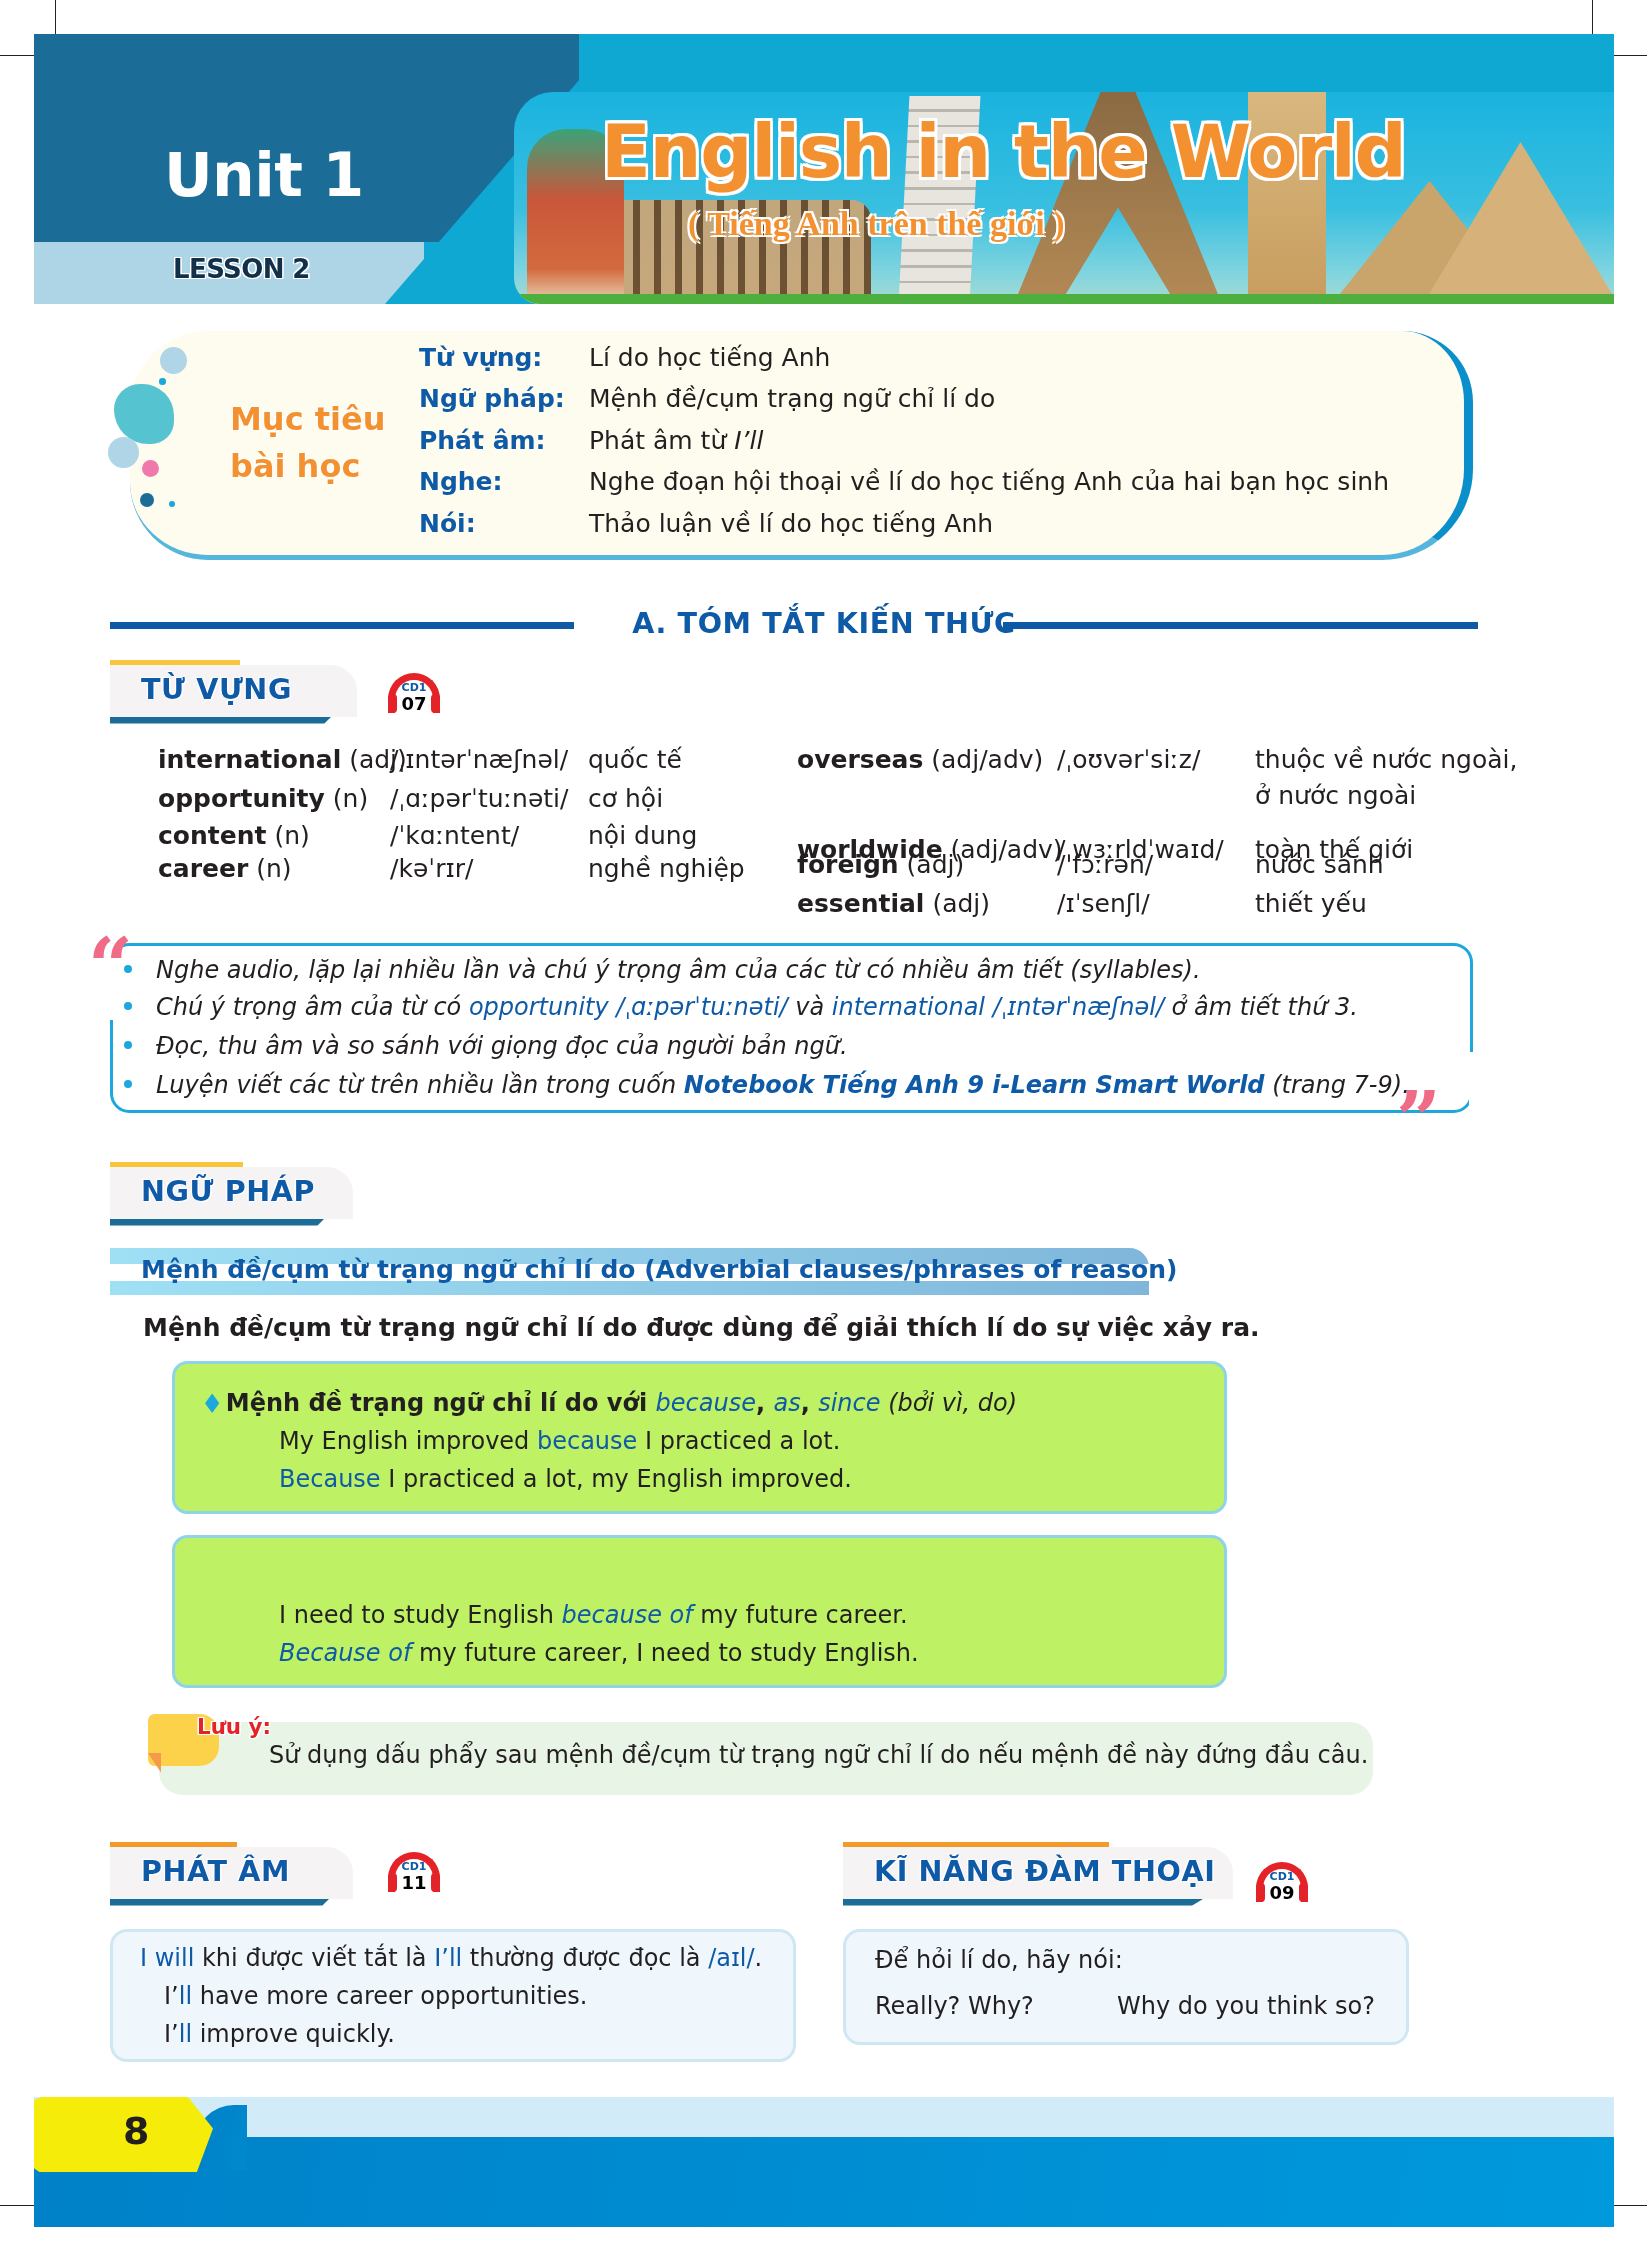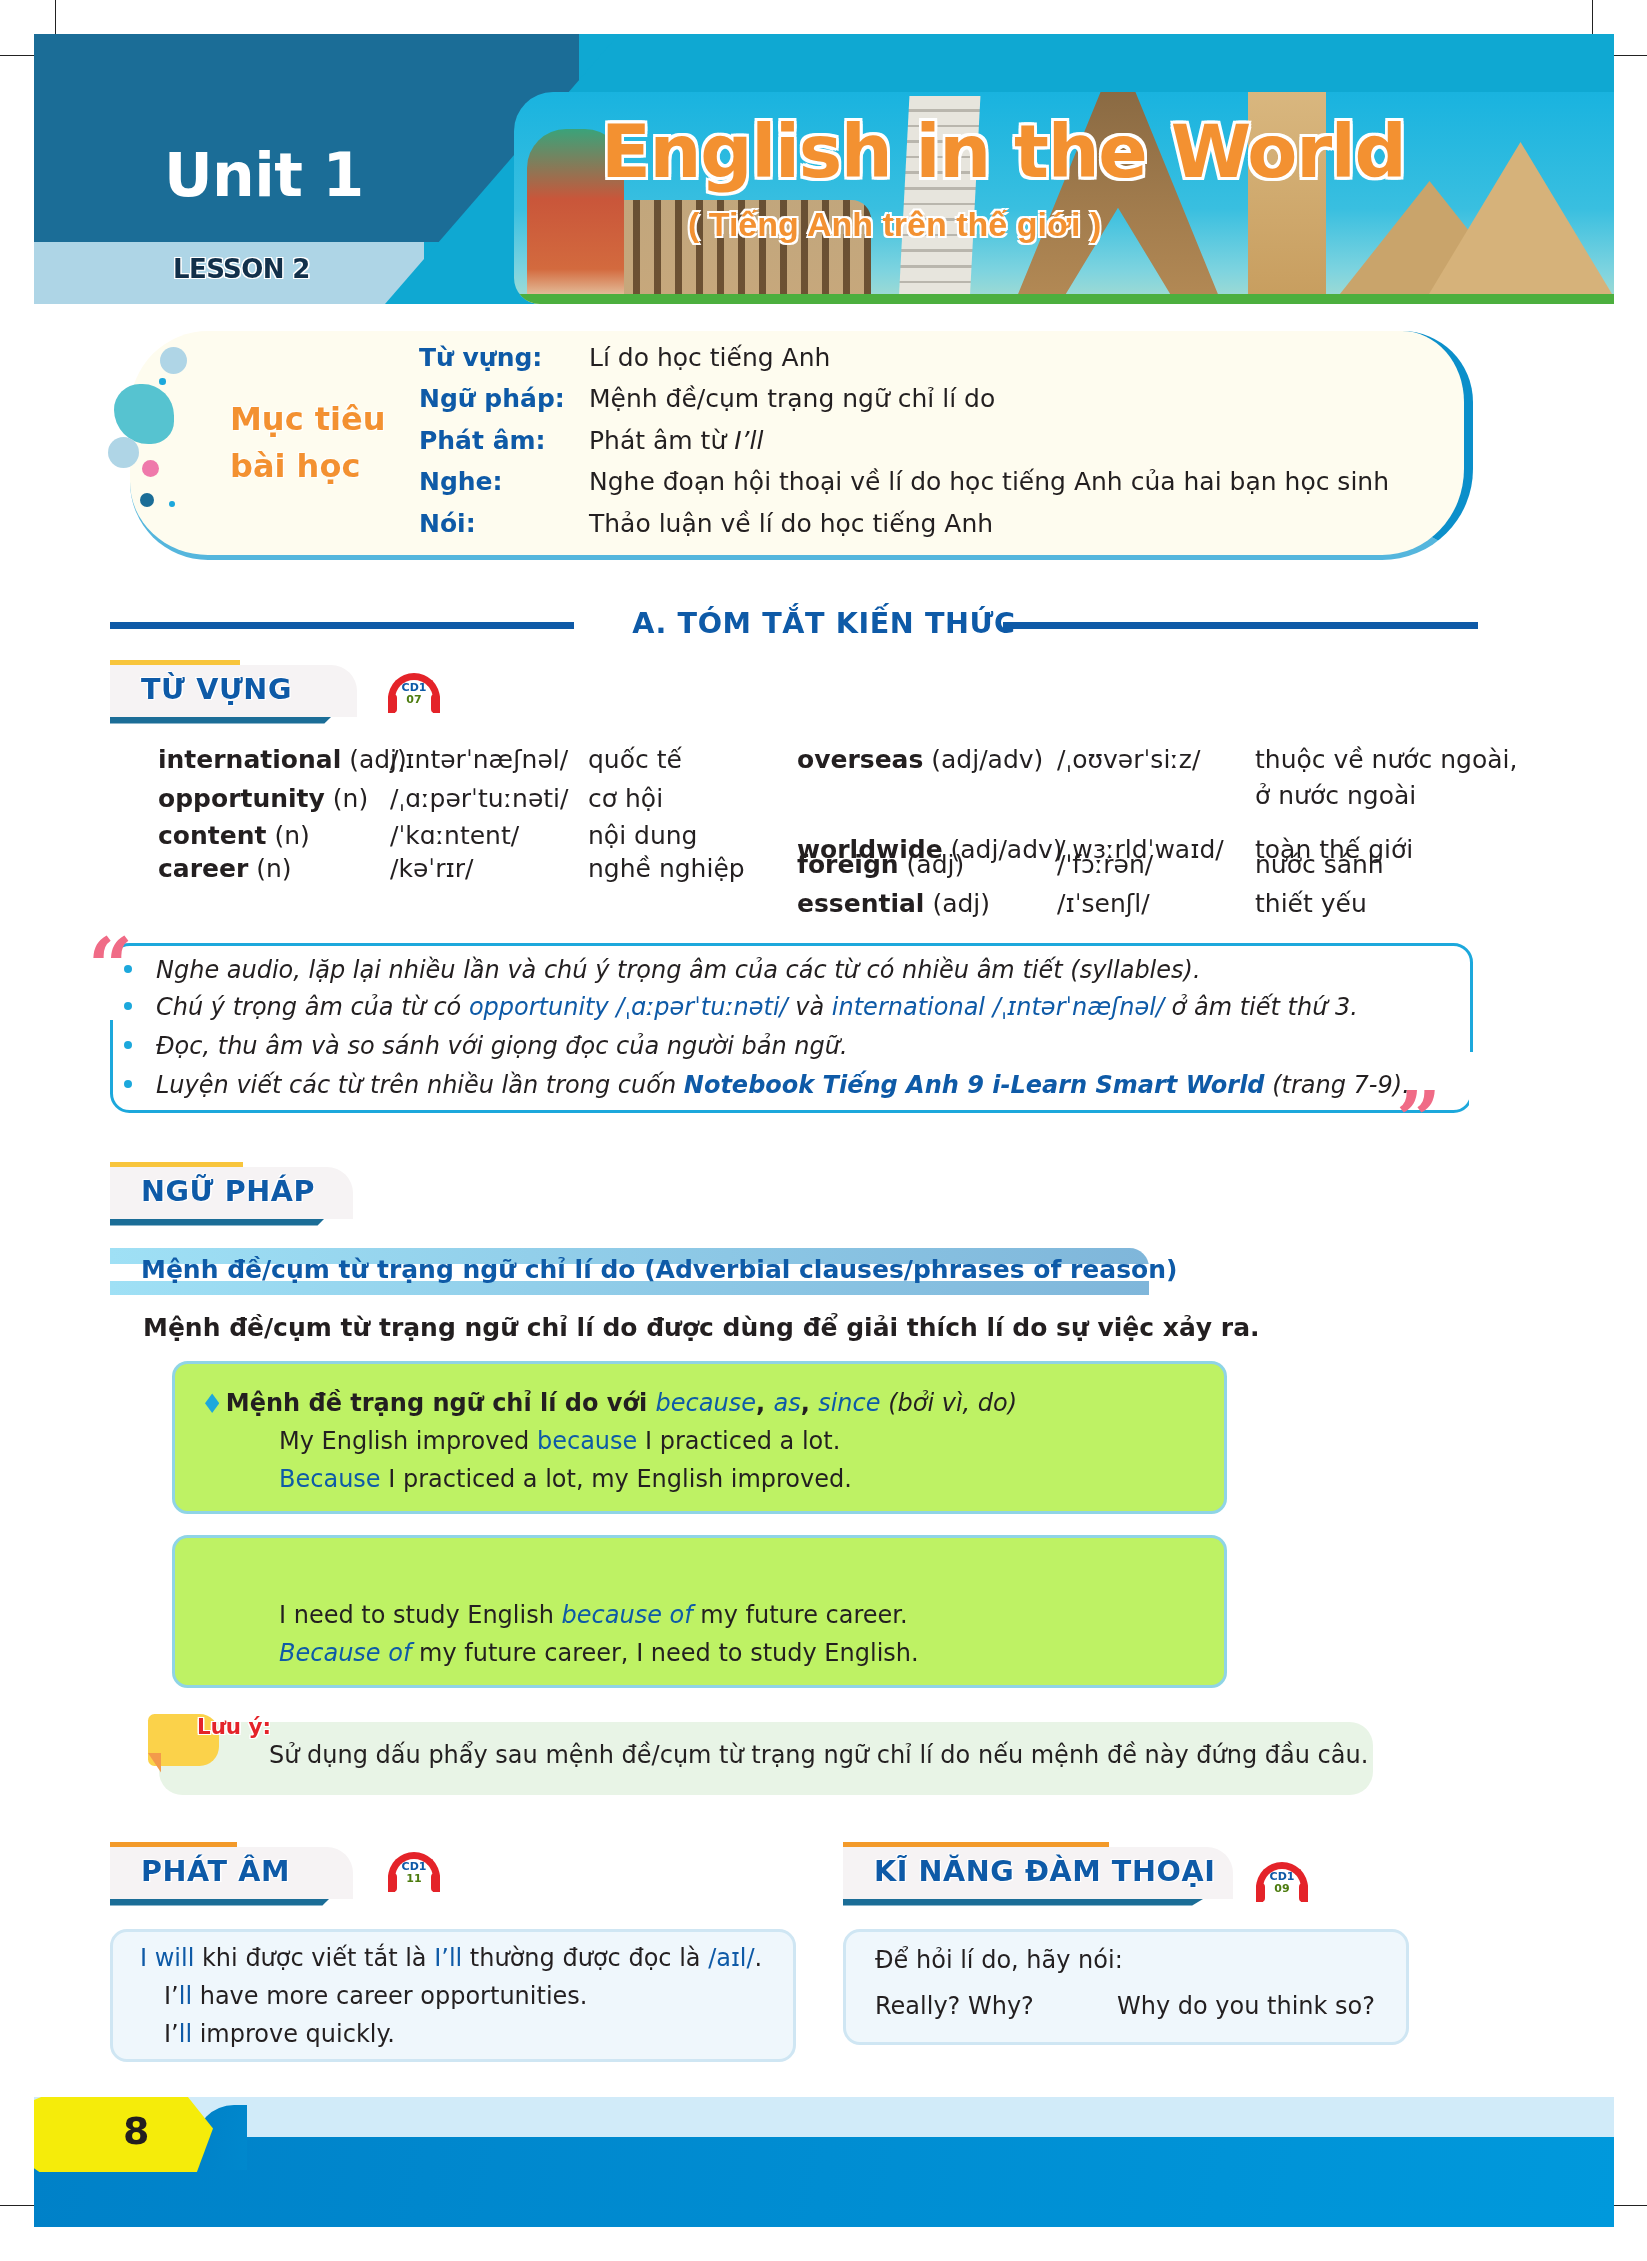--- a/index.html
+++ b/index.html
@@ -26,21 +26,21 @@
   .lm-bigben { left:734px; width:78px; height:214px; background: linear-gradient(180deg,#d9b77f,#c79d5e); }
   .lm-pyr1 { left:818px; width:195px; height:123px; background:#c9a46b; clip-path: polygon(50% 0,100% 100%,0 100%); }
   .lm-pyr2 { left:909px; width:195px; height:162px; background:#d6b27a; clip-path: polygon(50% 0,100% 100%,0 100%); }
   .lm-grass { left:0; width:100%; height:10.4px; background:#4caf3e; }
 
   #unit-title { left: 164px; top: 140px; font-family: "DejaVu Sans", sans-serif; font-weight: bold; font-size: 60px; color:#fff; letter-spacing:-0.6px; }
   #lesson-label { left: 173px; top: 254px; font-family:"DejaVu Sans", sans-serif; font-weight:bold; font-size: 26px; color:#12304a;
      text-shadow: 1.3px 1.3px 0 #fff, -1.3px -1.3px 0 #fff, 1.3px -1.3px 0 #fff, -1.3px 1.3px 0 #fff; letter-spacing:-0.6px; }
   #main-title { left: 601px; top: 109px; font-family:"DejaVu Sans", sans-serif; font-weight:bold; font-size: 73px; color:#f39131; letter-spacing:-1.3px;
      text-shadow: 2.6px 2.6px 0 #fff, -2.6px -2.6px 0 #fff, 2.6px -2.6px 0 #fff, -2.6px 2.6px 0 #fff, 0 2.6px 0 #fff, 0 -2.6px 0 #fff, 2.6px 0 0 #fff, -2.6px 0 0 #fff; }
-  #sub-title { left: 688px; top: 205px; font-family:Liberation Sans, sans-serif; font-weight:bold; font-size: 34px; color:#f39131;
+  #sub-title { left: 688px; top: 205px; font-family:Liberation Serif, serif; font-weight:bold; font-size: 34px; color:#f39131;
      text-shadow: 1.9px 1.9px 0 #fff, -1.9px -1.9px 0 #fff, 1.9px -1.9px 0 #fff, -1.9px 1.9px 0 #fff; }
 
   
   #objectives { left: 130px; top: 331px; width: 1343px; height: 229px; background:#fefcef; border-radius: 78px 71px 91px 78px;
      border-right: 9px solid #0b8fca; border-bottom: 5.2px solid #55b6dd; }
   .bubble { position:absolute; border-radius:50%; }
   #obj-label { left: 230px; top: 396px; font-weight:bold; font-size: 32px; line-height: 47px; color:#f39131;
      text-shadow: 1.3px 1.3px 0 #fff, -1.3px -1.3px 0 #fff; }
   .obj-row { position:absolute; left: 419px; font-size: 25px; height: 39px; }
   .obj-row .k { position:absolute; left:0; font-weight:bold; color:#0e5aa7; white-space:nowrap; }
@@ -54,21 +54,21 @@
   .tab { position:absolute; height: 62px; }
   .tab .bg { position:absolute; left:0; top:5.2px; height:52px; background:#f6f3f4; border-top-right-radius: 26px; }
   .tab .top { position:absolute; left:0; top:0; height:5.2px; background:#f8c53c; }
   .tab .bot { position:absolute; left:0; top:57px; height:6.5px; background:#1b6d97; clip-path: polygon(0 0,100% 0,97% 100%,0 100%); }
   .tab .lbl { position:absolute; left:31px; top:11.7px; font-weight:bold; font-size: 28.6px; color:#0e5aa7; letter-spacing:0.6px; white-space:nowrap;
       text-shadow: 1.3px 1.3px 0 #fff, -1.3px -1.3px 0 #fff; }
   .cd { position:absolute; width: 52px; height: 40px; }
   .cd .arc { position:absolute; left:0; top:0; width:52px; height:40px; border: 7.8px solid #e42329; border-bottom:none; border-radius: 26px 26px 0 0; }
   .cd .ear { position:absolute; bottom:0; width:9px; height:19.5px; background:#e42329; border-radius:3.9px; }
   .cd .t1 { position:absolute; left:0; width:52px; top:7.8px; text-align:center; font-size:11px; font-weight:bold; color:#0e5aa7; }
-  .cd .t2 { position:absolute; left:0; width:52px; top:19.5px; text-align:center; font-size:11px; font-weight:bold; color:#4d7c0f; }
+  .cd .t2 { position:absolute; left:0; width:52px; top:19.5px; text-align:center; font-size:18px; font-weight:bold; color:#000000; }
 
   
   .vrow { position:absolute; font-size: 25px; white-space: nowrap; }
   .vrow .w { font-weight:bold; }
   .vrow .pos { font-weight:normal; }
 
   
   #tips { left: 110px; top: 943px; width: 1363px; height: 170px; border: 3.9px solid #1ca8dc; border-radius: 19.5px; border-bottom-color:#1ca8dc; }
   #tips-mask-left { left: 104px; top: 949px; width: 10.4px; height: 71px; background:#fff; }
   #tips-mask-right { left: 1469px; top: 1052px; width: 10.4px; height: 71px; background:#fff; }

